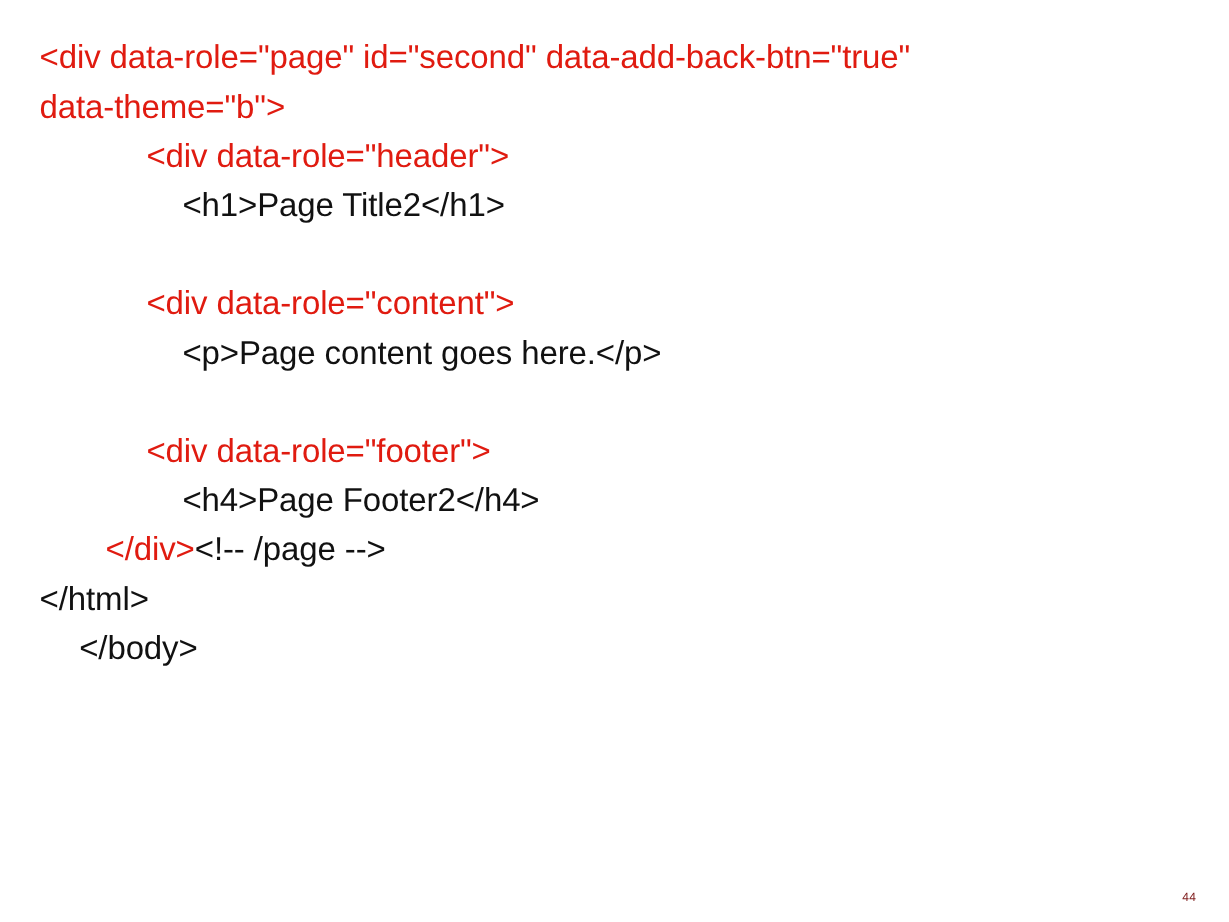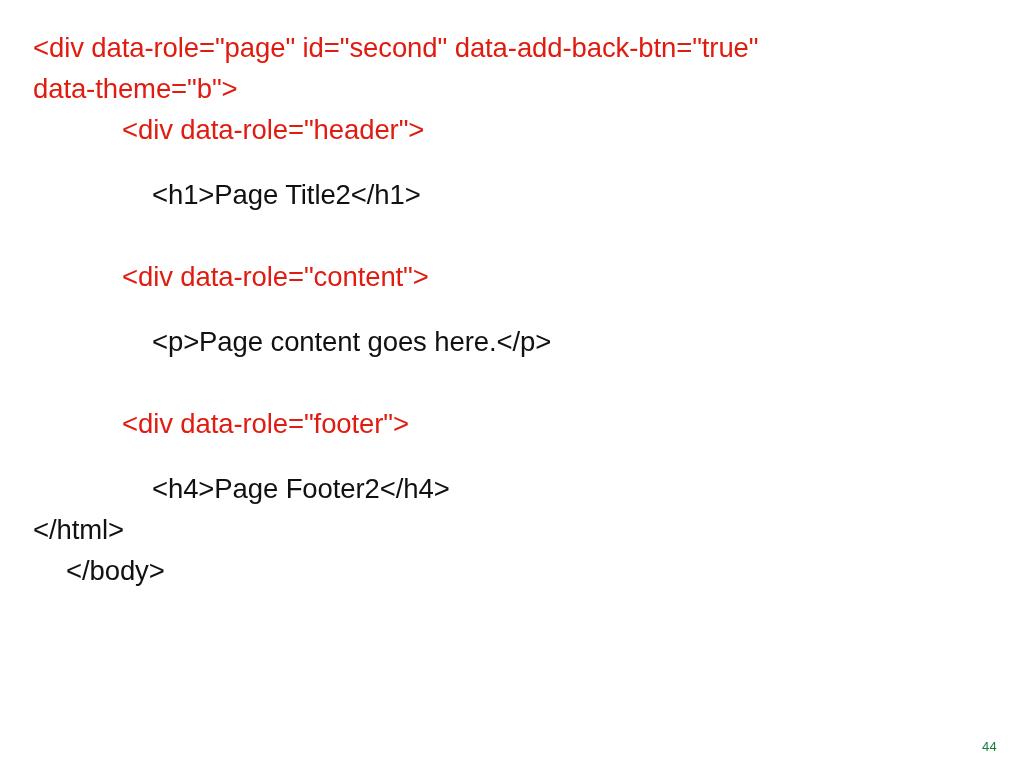--- a/index.html
+++ b/index.html
@@ -48,47 +48,48 @@
 
   .tok-plain {
     color: #111111;
   }
 
   
   .ind-0 { padding-left: 0px; }
   .ind-1 { padding-left: 33px; }
   .ind-2 { padding-left: 55px; }
   .ind-3 { padding-left: 89px; }
-  .ind-4 { padding-left: 119px; margin-top: 24px; }
+  .ind-4 { padding-left: 119px; }
 
   #page-number {
     position: absolute;
     right: 27px;
     bottom: 14px;
     font-family: "Liberation Sans", "DejaVu Sans", sans-serif;
-    font-size: 13px;
-    color: #15803d;
+    font-size: 10px;
+    color: #7f1d1d;
     letter-spacing: 0.3px;
   }
 </style>
 </head>
 <body>
 
 <div id="slide">
 
   <div id="code-block">
       <div class="code-line ind-0"><span class="tok-tag">&lt;div data-role="page" id="second" data-add-back-btn="true"</span></div>
       <div class="code-line ind-0"><span class="tok-tag">data-theme="b"&gt;</span></div>
       <div class="code-line ind-3"><span class="tok-tag">&lt;div data-role="header"&gt;</span></div>
       <div class="code-line ind-4"><span class="tok-plain">&lt;h1&gt;Page Title2&lt;/h1&gt;</span></div>
       <div class="code-line ind-0 blank">&nbsp;</div>
       <div class="code-line ind-3"><span class="tok-tag">&lt;div data-role="content"&gt;</span></div>
       <div class="code-line ind-4"><span class="tok-plain">&lt;p&gt;Page content goes here.&lt;/p&gt;</span></div>
       <div class="code-line ind-0 blank">&nbsp;</div>
       <div class="code-line ind-3"><span class="tok-tag">&lt;div data-role="footer"&gt;</span></div>
       <div class="code-line ind-4"><span class="tok-plain">&lt;h4&gt;Page Footer2&lt;/h4&gt;</span></div>
+      <div class="code-line ind-2"><span class="tok-tag">&lt;/div&gt;</span><span class="tok-plain">&lt;!-- /page --&gt;</span></div>
       <div class="code-line ind-0"><span class="tok-plain">&lt;/html&gt;</span></div>
       <div class="code-line ind-1"><span class="tok-plain">&lt;/body&gt;</span></div>
     </div>
 
   <div id="page-number">44</div>
 
 </div>
 
 </body></html>

